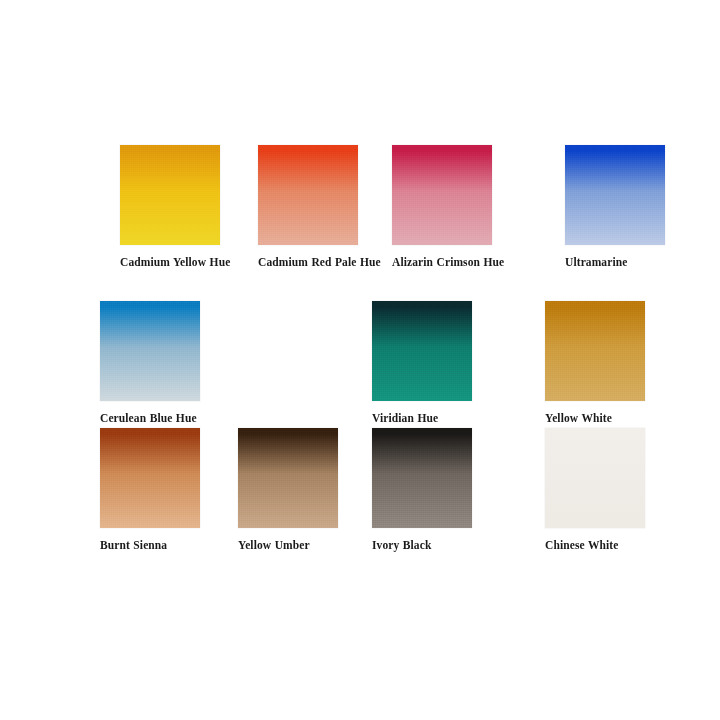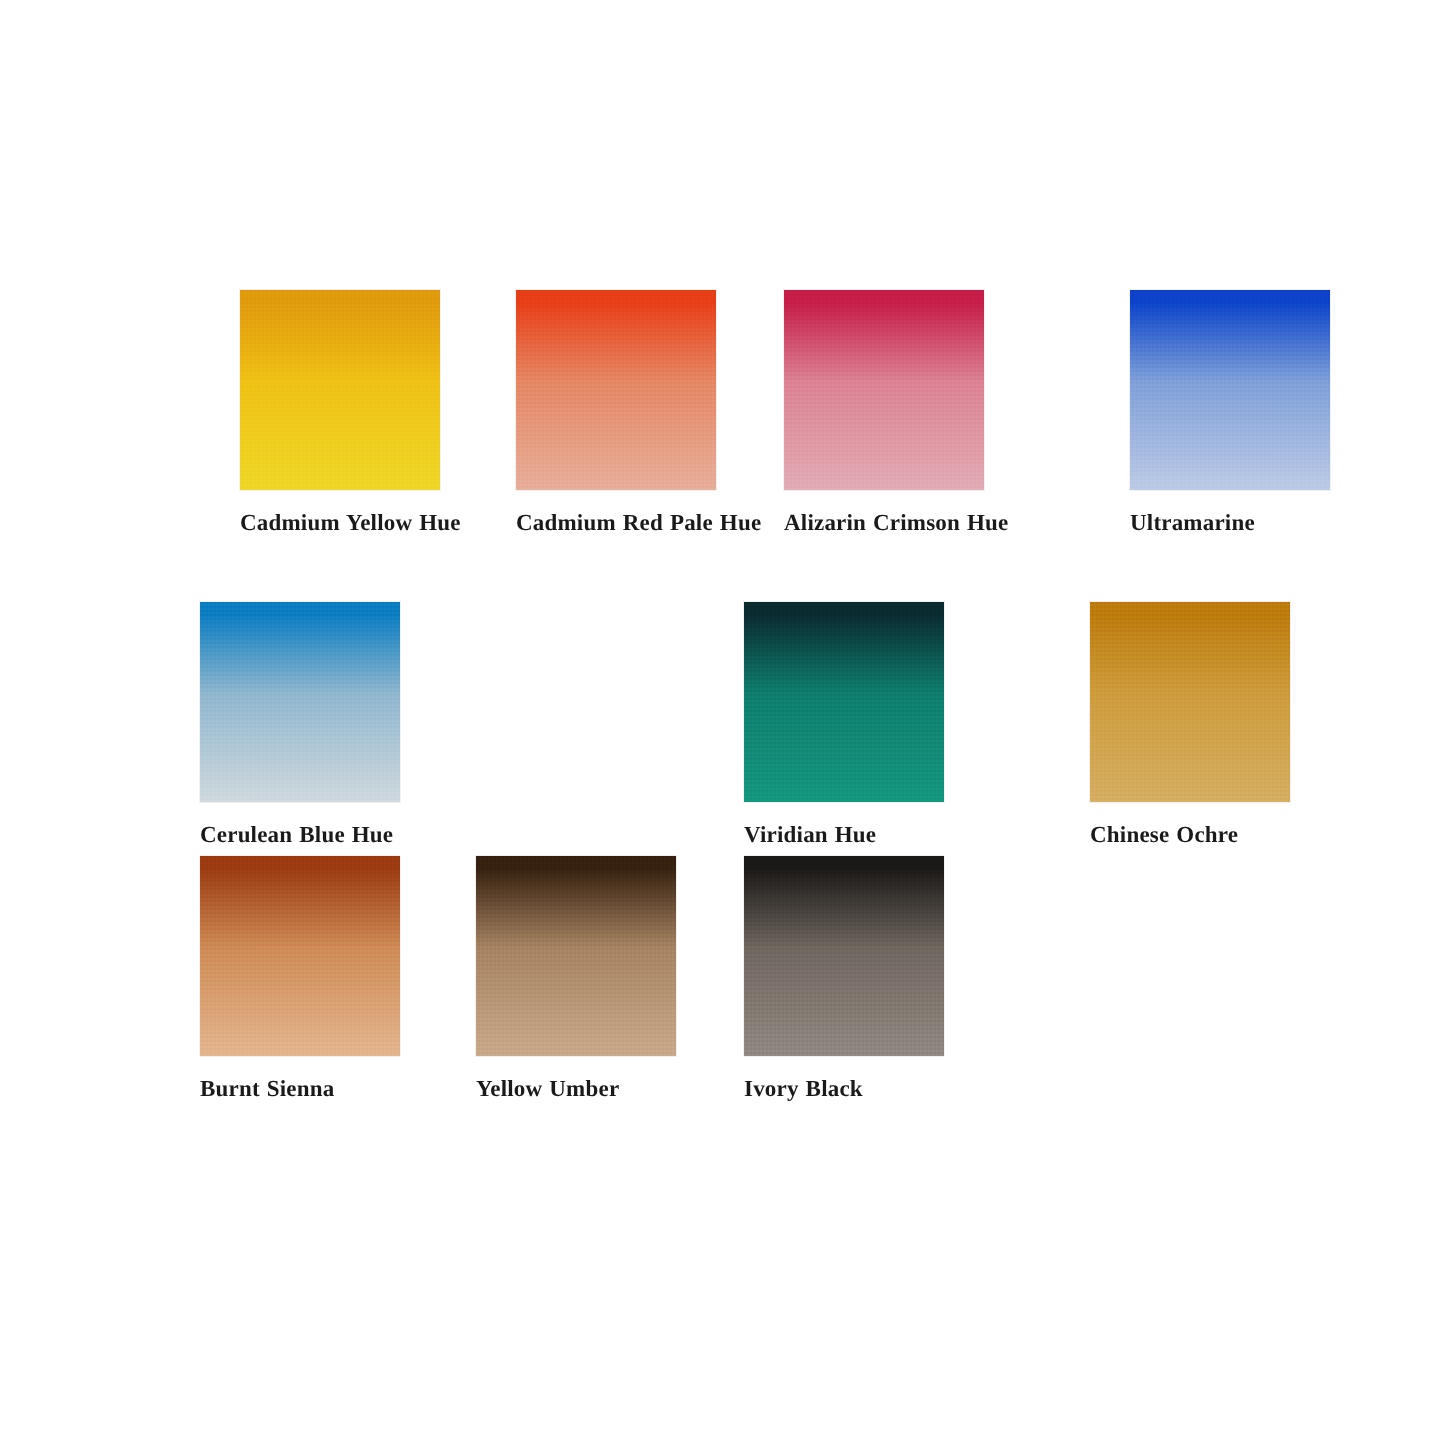--- a/index.html
+++ b/index.html
@@ -122,33 +122,37 @@
     </div>
 
 
     <div class="cell row-1 col-2">
       <div class="swatch" style="background: linear-gradient(rgb(10, 42, 48) 0%, rgb(10, 42, 48) 6%, rgb(14, 125, 109) 46%, rgb(20, 149, 126) 100%);"></div>
       <div class="label" style="color: rgb(26, 26, 26);">Viridian Hue</div>
     </div>
 
     <div class="cell row-1 col-3">
       <div class="swatch" style="background: linear-gradient(rgb(188, 122, 12) 0%, rgb(188, 122, 12) 6%, rgb(206, 155, 60) 46%, rgb(213, 173, 96) 100%);"></div>
-      <div class="label" style="color: rgb(26, 26, 26);">Chinese Ochre</div>
+      <div class="label" style="color: rgb(26, 26, 26);">Yellow White</div>
     </div>
 
     <div class="cell row-2 col-0">
       <div class="swatch" style="background: linear-gradient(rgb(154, 58, 16) 0%, rgb(154, 58, 16) 6%, rgb(206, 138, 85) 46%, rgb(228, 181, 141) 100%);"></div>
       <div class="label" style="color: rgb(26, 26, 26);">Burnt Sienna</div>
     </div>
 
     <div class="cell row-2 col-1">
       <div class="swatch" style="background: linear-gradient(rgb(53, 32, 15) 0%, rgb(53, 32, 15) 6%, rgb(165, 130, 97) 46%, rgb(201, 168, 136) 100%);"></div>
       <div class="label" style="color: rgb(26, 26, 26);">Yellow Umber</div>
     </div>
 
     <div class="cell row-2 col-2">
       <div class="swatch" style="background: linear-gradient(rgb(26, 24, 22) 0%, rgb(26, 24, 22) 6%, rgb(110, 101, 94) 46%, rgb(144, 135, 128) 100%);"></div>
       <div class="label" style="color: rgb(26, 26, 26);">Ivory Black</div>
     </div>
 
+    <div class="cell row-2 col-3">
+      <div class="swatch" style="background: linear-gradient(rgb(242, 238, 233) 0%, rgb(242, 238, 233) 6%, rgb(240, 236, 231) 46%, rgb(238, 234, 228) 100%);"></div>
+      <div class="label" style="color: rgb(26, 26, 26);">Chinese White</div>
+    </div>
 
   </div>
 </div>
 
 </body></html>

